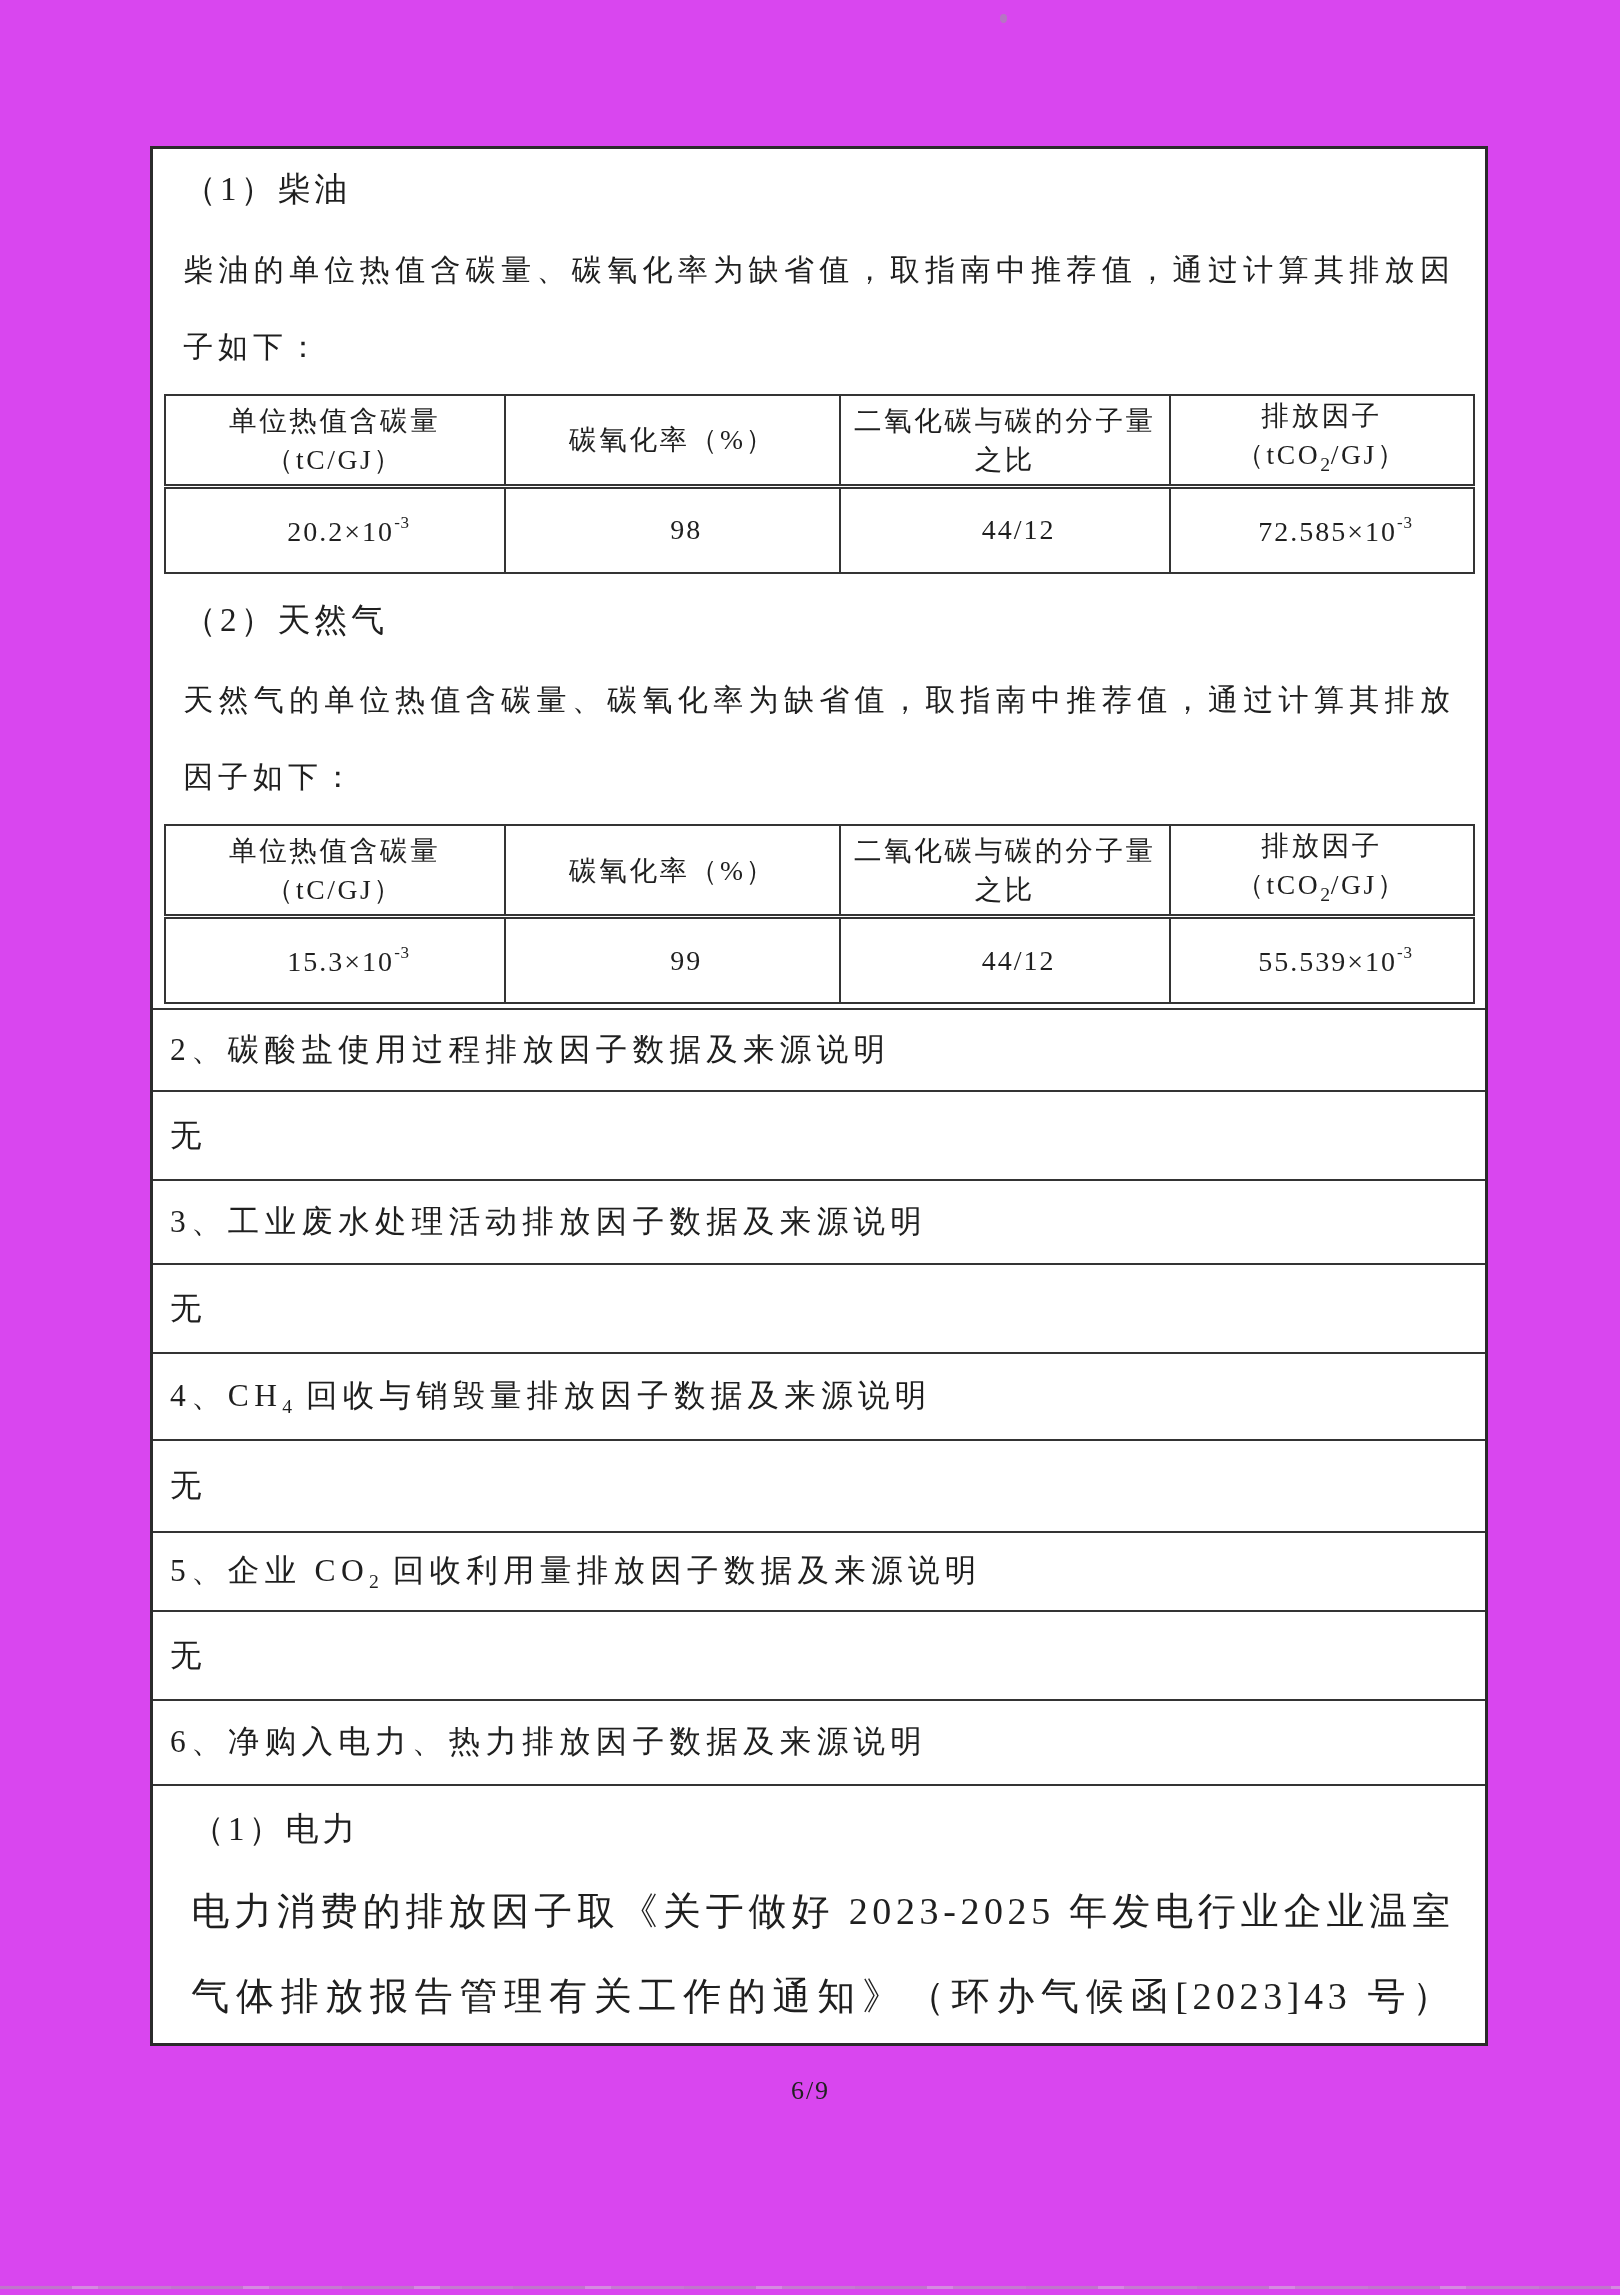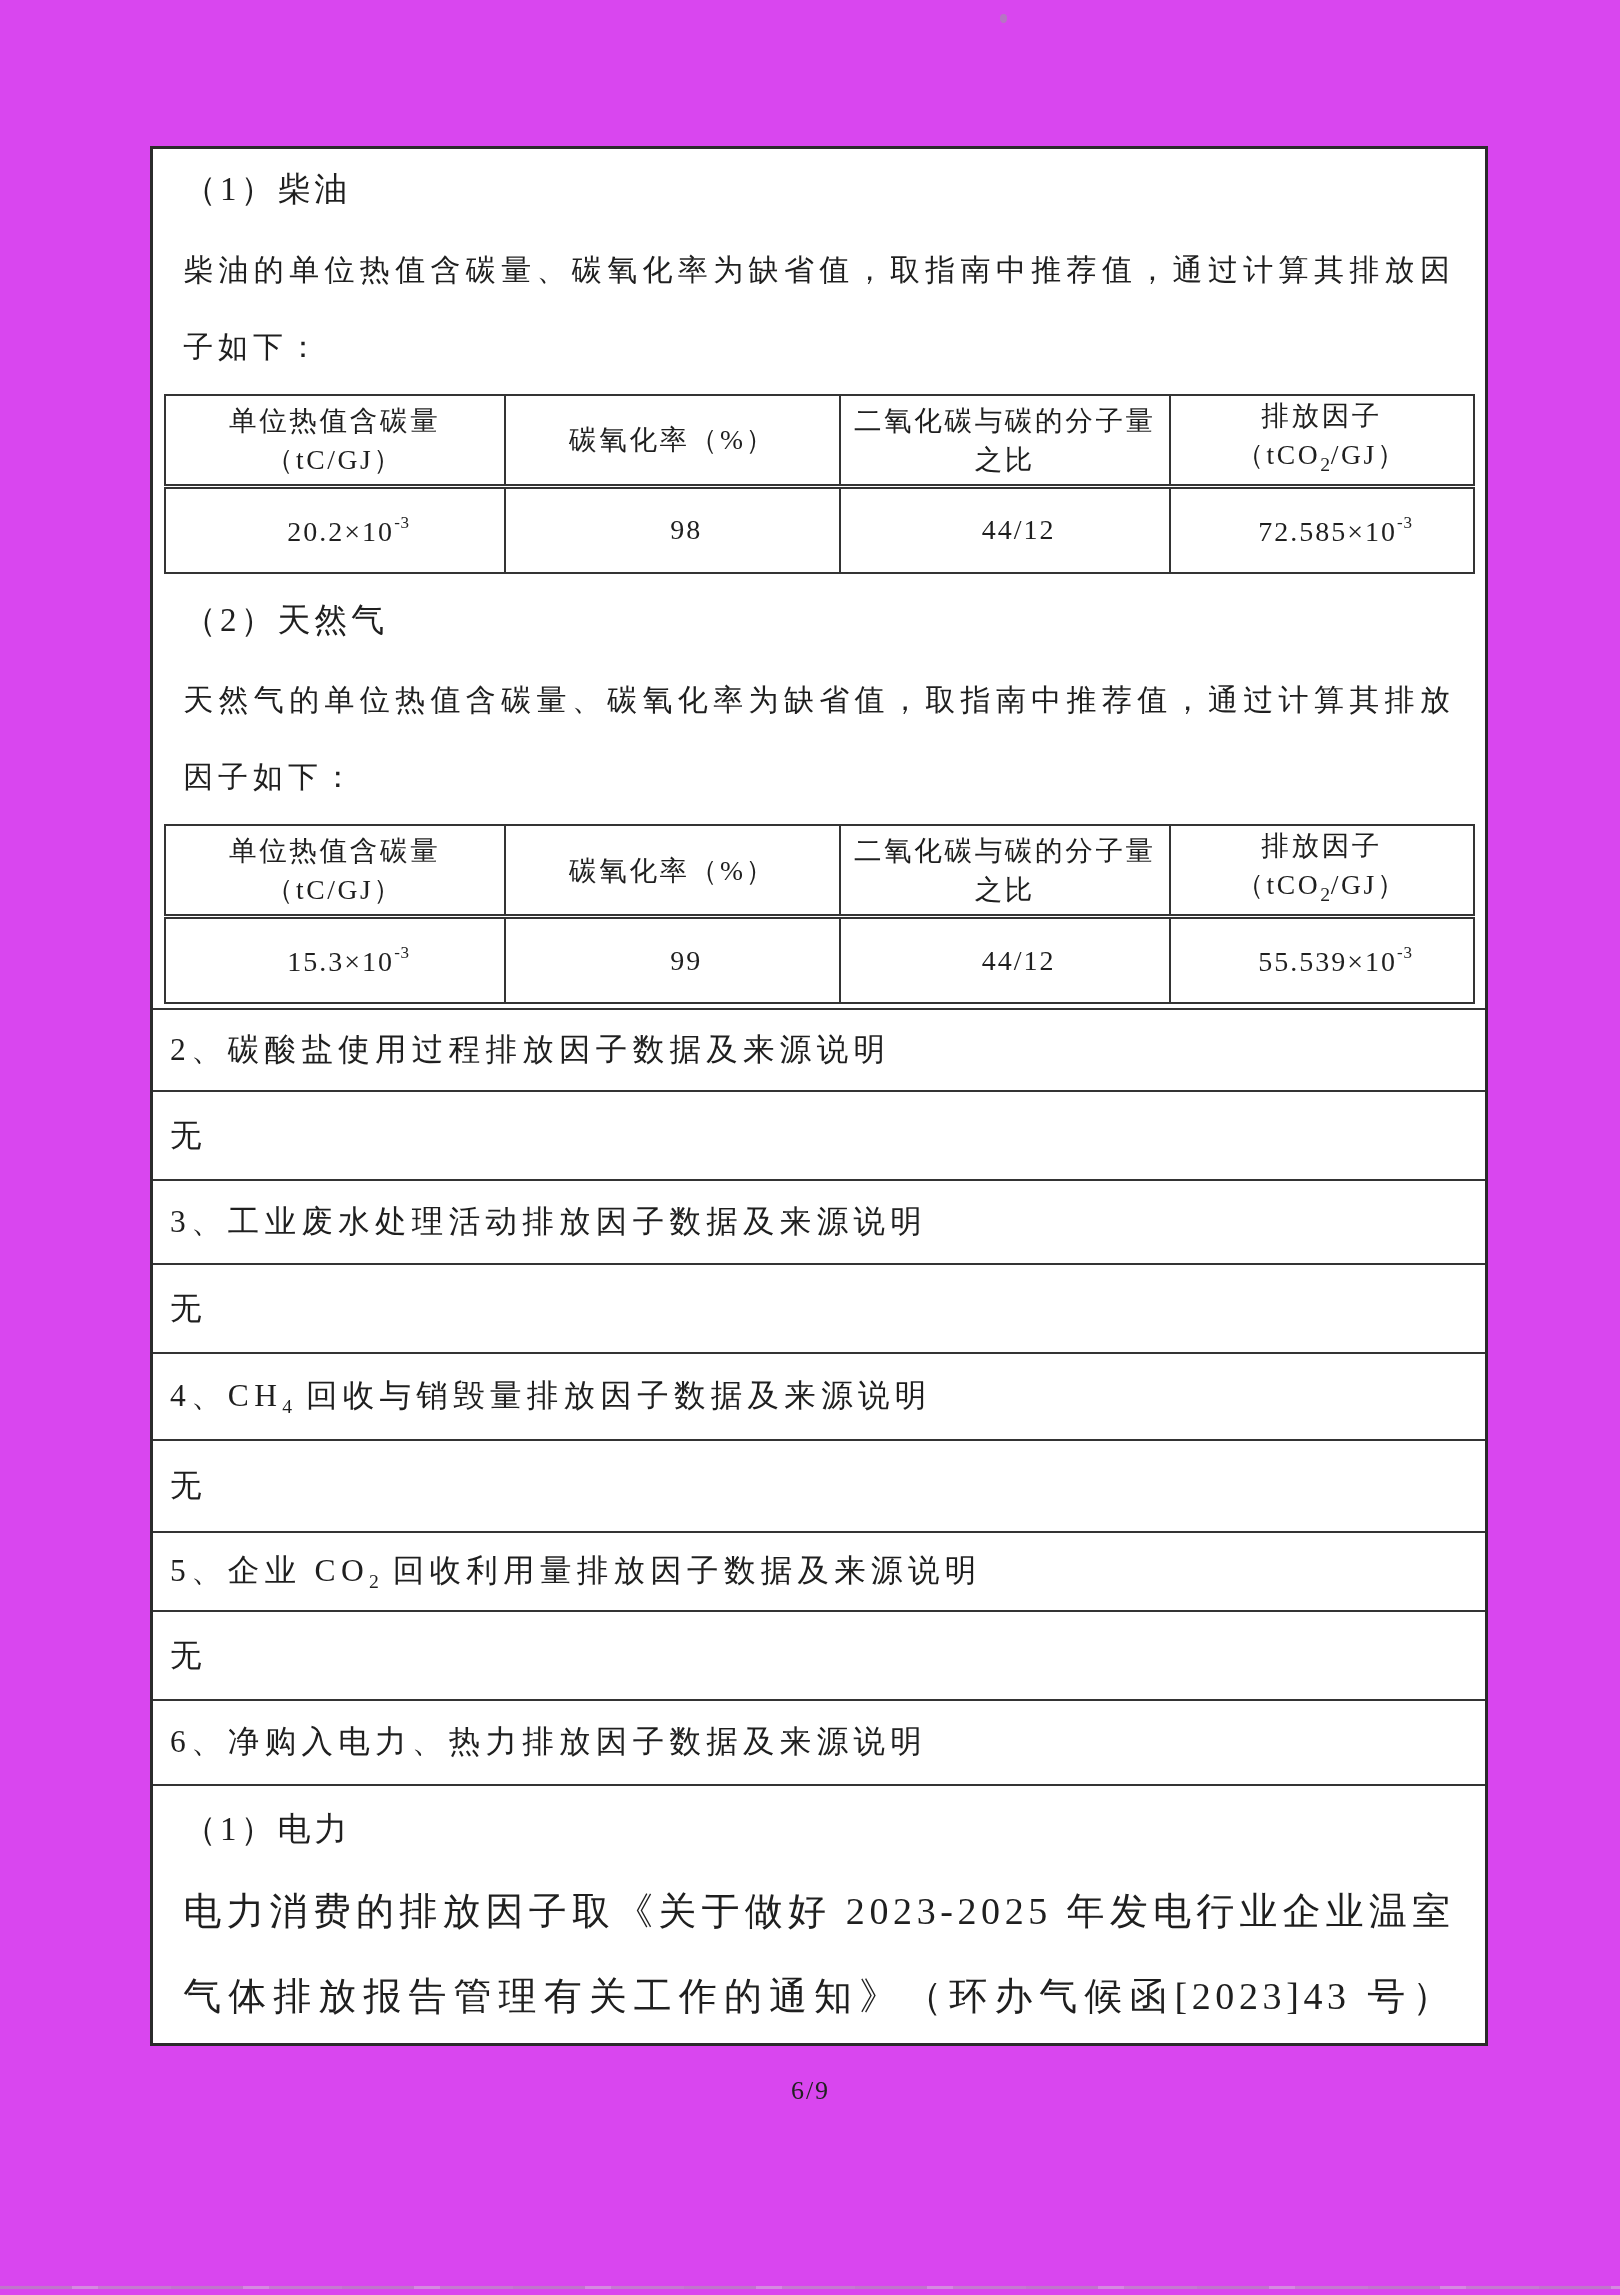--- a/index.html
+++ b/index.html
@@ -16,21 +16,21 @@
   .outer{
     position:absolute;left:150px;top:146px;width:1338px;height:1900px;
     border:3.3px solid #2b2b2b;box-sizing:border-box;background:#fff;
   }
   .row{
     box-sizing:border-box;
     border-bottom:2px solid #343434;
     overflow:hidden;
     position:relative;
   }
-  .row.last{border-bottom:none;}
+  .row.last{border-bottom:none;margin-left:8px;}
   .sect-row{display:flex;align-items:center;padding:0 17px;}
   .sect-label{font-size:31.5px;letter-spacing:5.3px;white-space:nowrap;}
   .none-label{font-size:31.5px;letter-spacing:5.3px;}
   .fuel-cell{padding:0 10.5px;}
   .txt{padding:0 19.7px;}
   .item-title{margin-top:14.4px;font-size:33px;line-height:53px;letter-spacing:3.9px;}
   .para{
     margin-top:14.4px;font-size:30px;line-height:77px;
     letter-spacing:4.9px;text-align:justify;
   }

